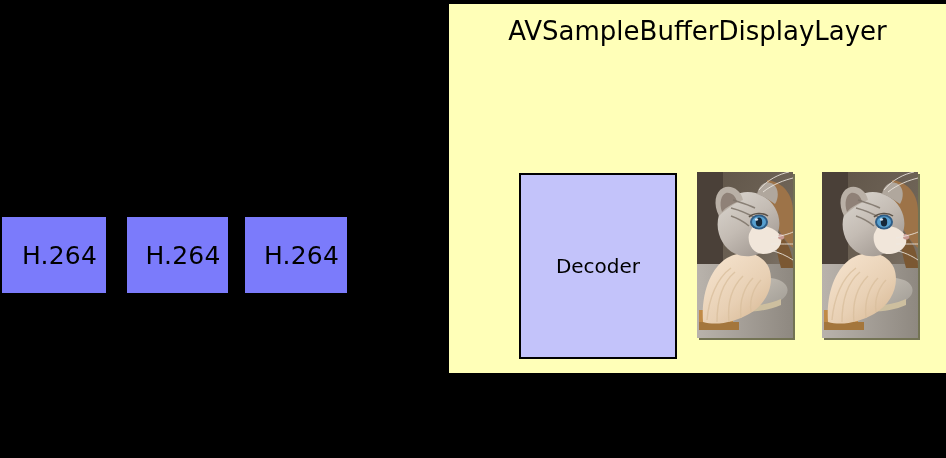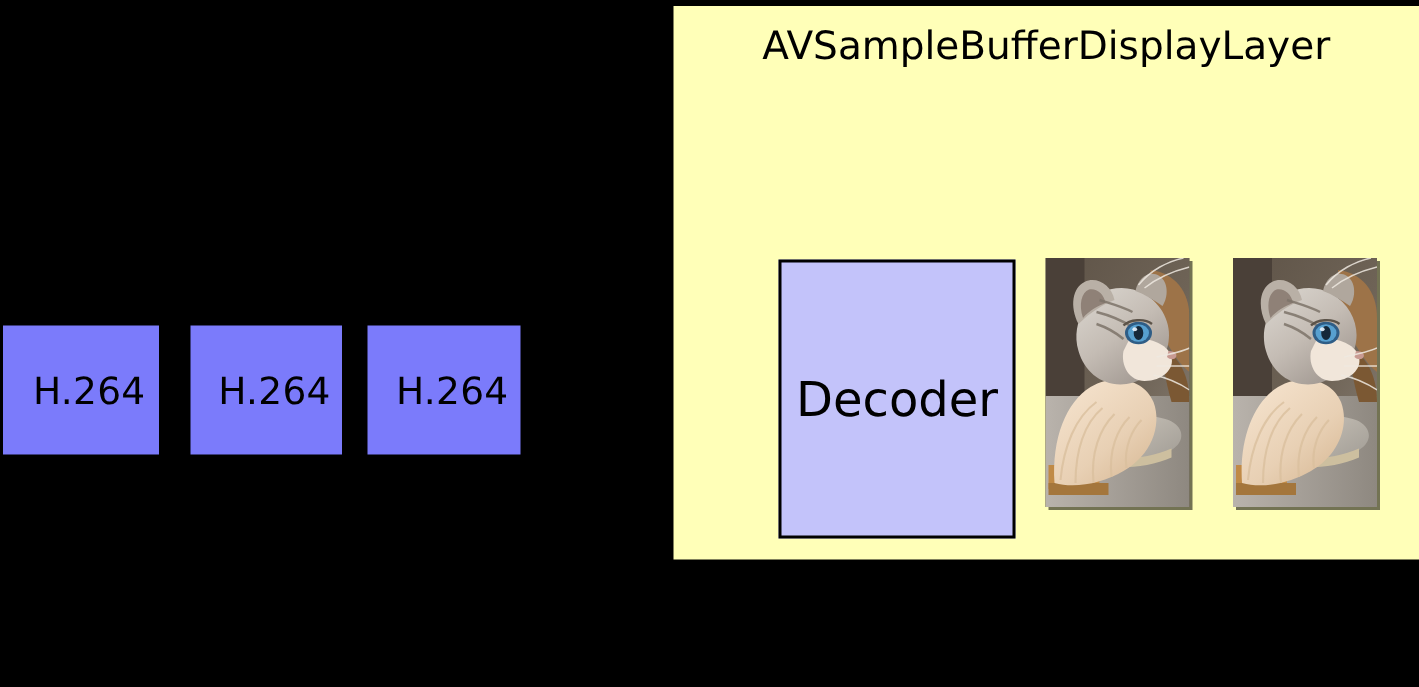--- a/index.html
+++ b/index.html
@@ -19,21 +19,21 @@
   .stage {
     position: absolute;
     inset: 0;
     background: #000000;
   }
 
   .h264-box {
     position: absolute;
     top: 217px;
     width: 105px;
-    height: 86px;
+    height: 76px;
     background: #7b7bfb;
     display: flex;
     align-items: center;
     justify-content: center;
     color: #000000;
     font-size: 25px;
     letter-spacing: 0.2px;
     box-sizing: border-box;
     padding-left: 11px;
   }
@@ -69,21 +69,21 @@
     top: 169px;   
     width: 158px;
     height: 186px;
     background: #c3c3fa;
     border: 2px solid #000000;
     box-sizing: border-box;
     display: flex;
     align-items: center;
     justify-content: center;
     color: #000000;
-    font-size: 32px;
+    font-size: 20px;
   }
 
   
   .frame {
     position: absolute;
     top: 168px;   
     width: 96px;
     height: 166px;
     overflow: hidden;
     box-shadow: 2px 2px 0 rgba(0,0,0,0.55);

